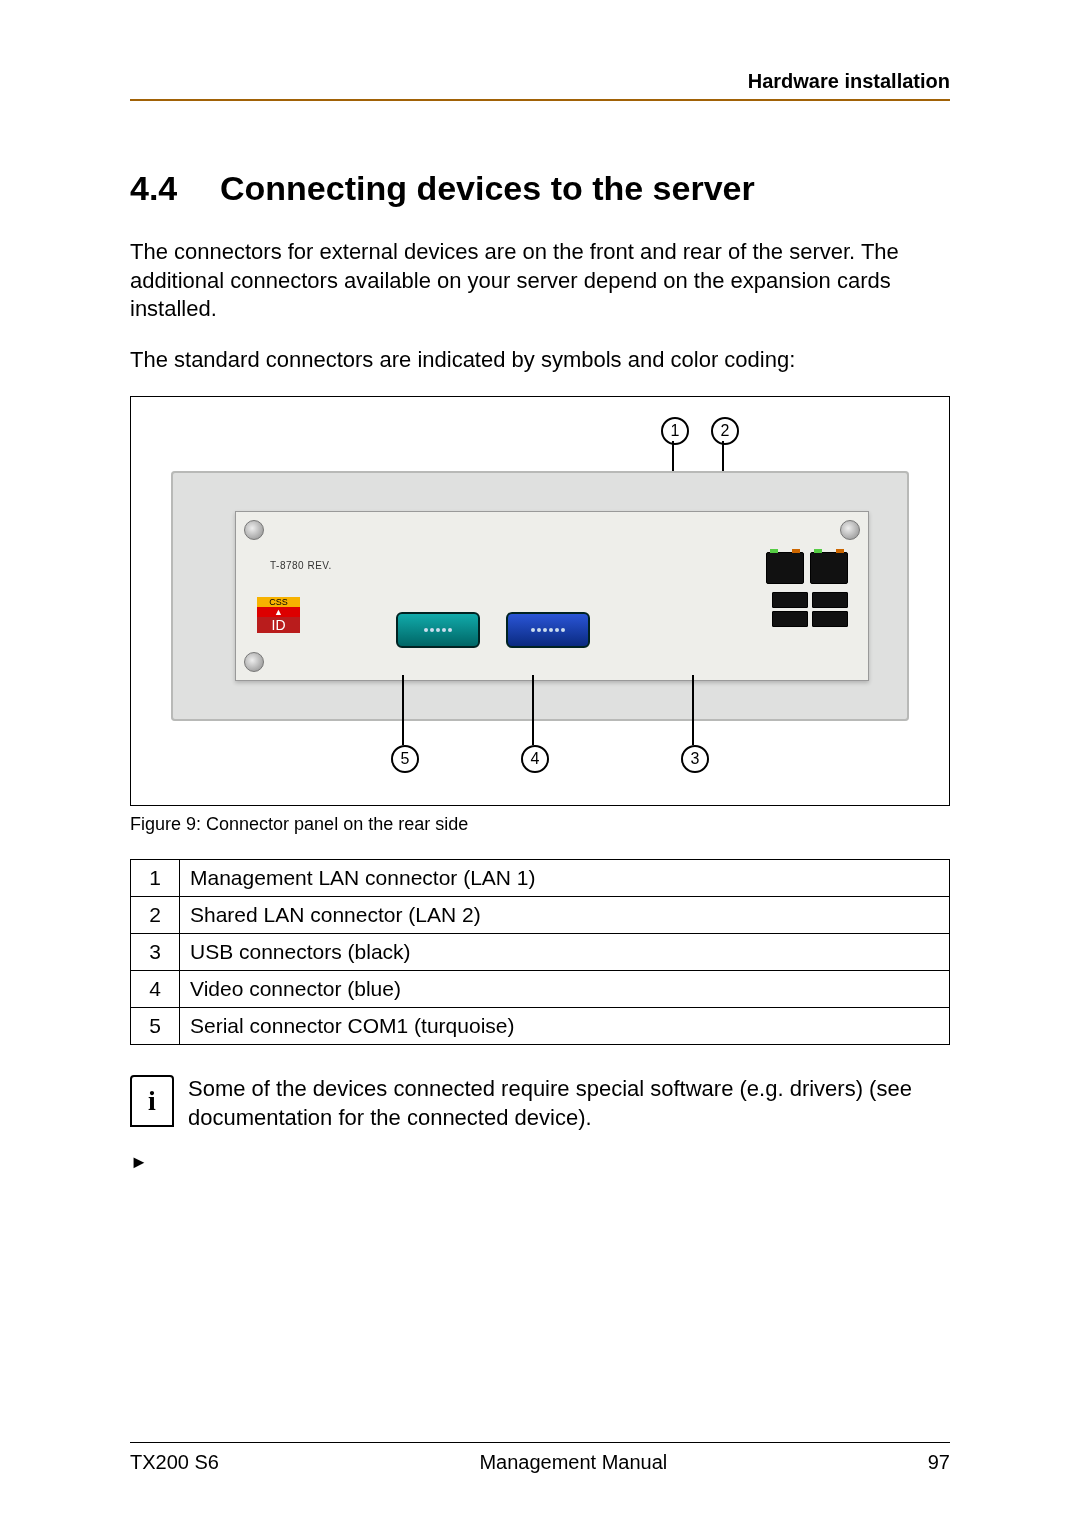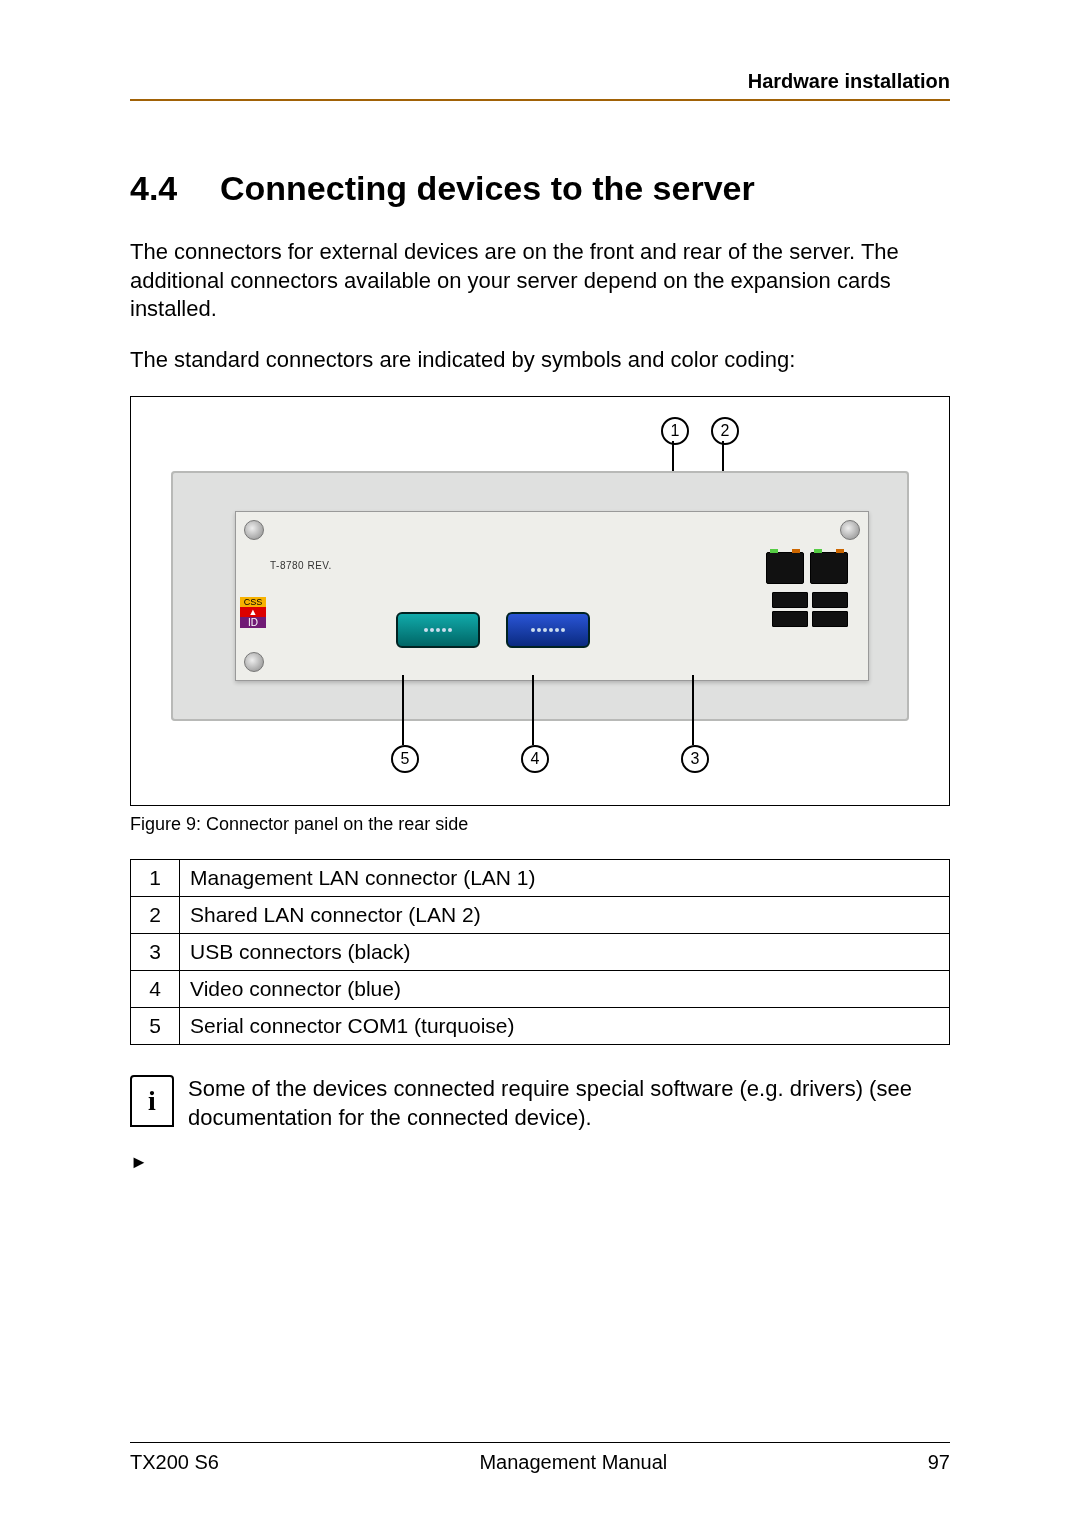--- a/index.html
+++ b/index.html
@@ -76,26 +76,26 @@
   .screw.bl { left: 8px; bottom: 8px; }
   .panel-text {
     position: absolute;
     left: 34px; top: 48px;
     font-size: 10px;
     color: #333;
     letter-spacing: 0.5px;
   }
   .css-id {
     position: absolute;
-    left: 4px; top: 85px;
-    width: 26px;
+    left: 21px; top: 85px;
+    width: 43px;
   }
   .css-id .l1 { background:#f7b200; color:#000; font-size:9px; text-align:center; }
   .css-id .l2 { background:#d00; color:#fff; font-size:9px; text-align:center; }
-  .css-id .l3 { background:#701a75; color:#fff; font-size:10px; text-align:center; }
+  .css-id .l3 { background:#b91c1c; color:#fff; font-size:14px; text-align:center; }
   .lan-ports {
     position: absolute;
     top: 40px; right: 20px;
     display: flex; gap: 6px;
   }
   .lan {
     width: 36px; height: 30px;
     background: #111;
     border: 1px solid #000;
     border-radius: 2px;

